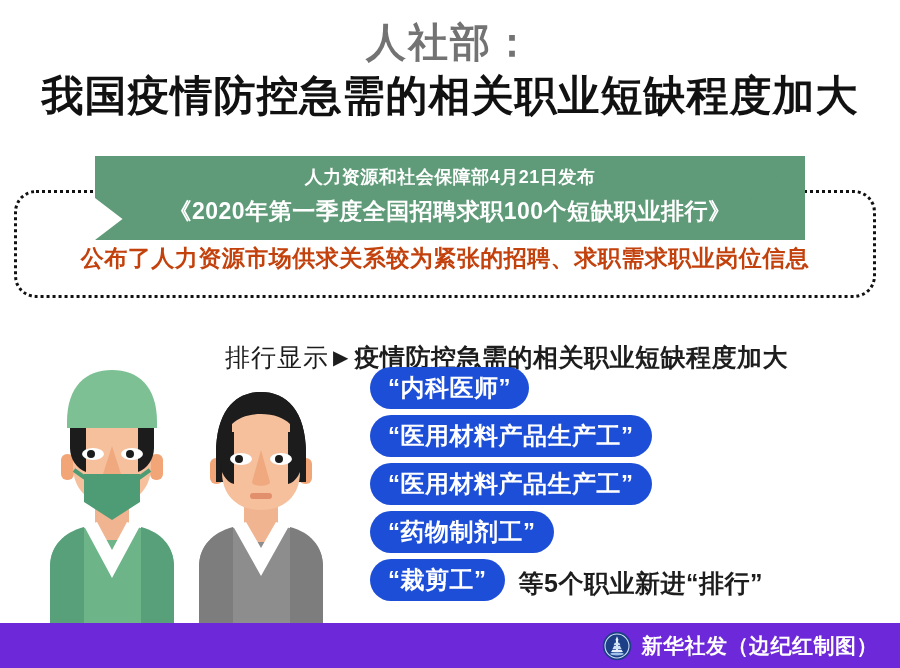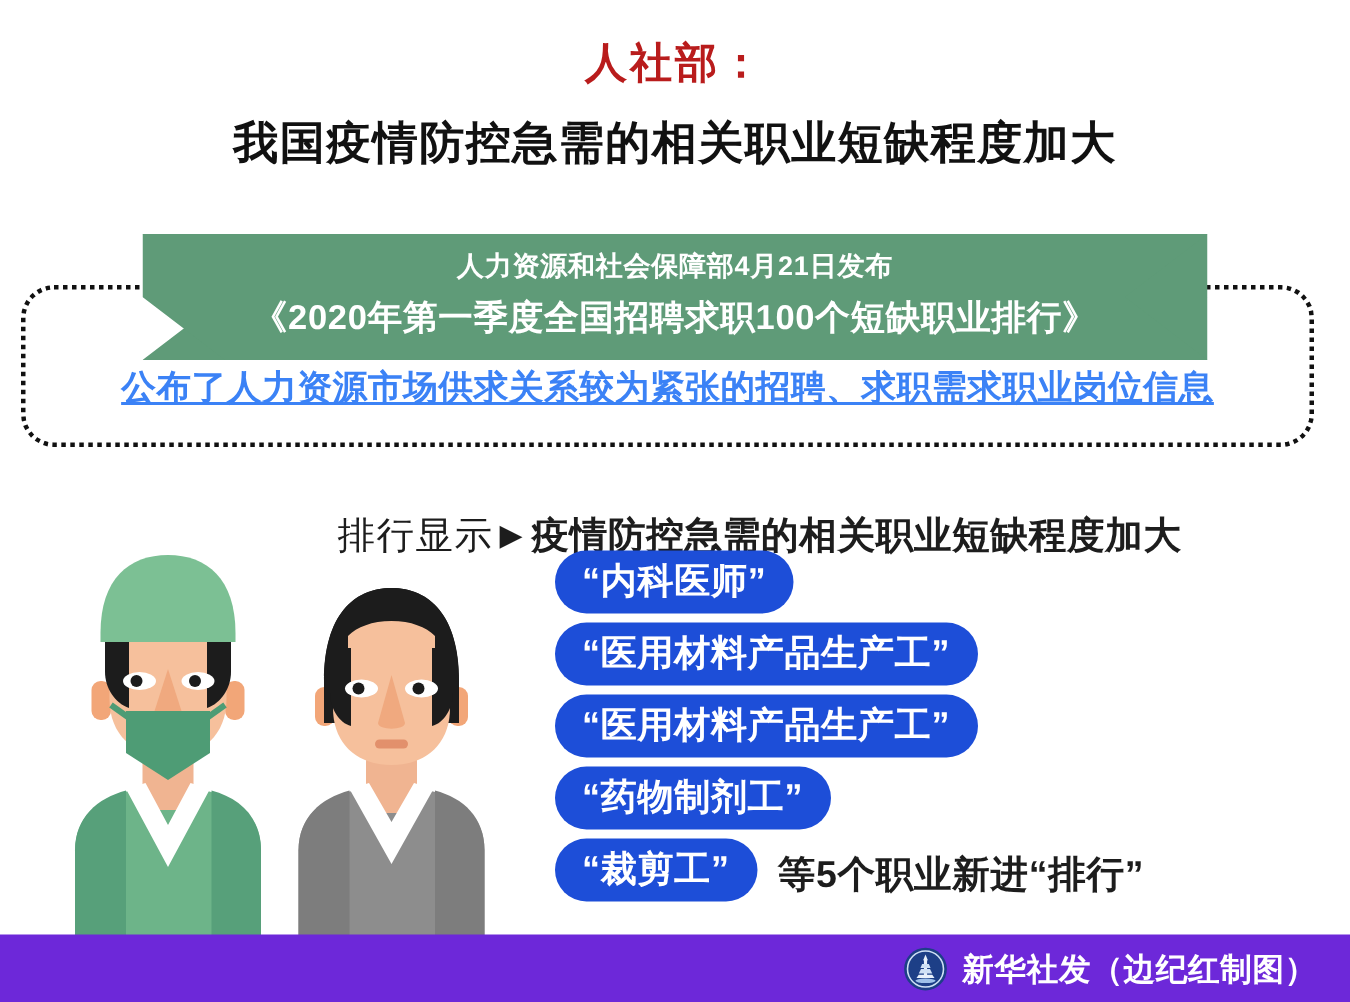--- a/index.html
+++ b/index.html
@@ -8,39 +8,38 @@
     background:#ffffff;
     font-family:"Liberation Sans","DejaVu Sans",sans-serif;
     overflow:hidden;
     position:relative;
   }
   #stage{position:relative;width:900px;height:668px;overflow:hidden;background:#fff;}
 
   
   .title-block{position:absolute;left:0;top:16px;width:900px;text-align:center;}
   .title-line1{
-    font-size:28px;line-height:52px;color:#b91c1c;font-weight:bold;
+    font-size:40px;line-height:52px;color:#737373;font-weight:bold;
     letter-spacing:2px;
   }
   .title-line2{
-    font-size:30px;line-height:56px;color:#111;font-weight:bold;
+    font-size:42px;line-height:56px;color:#111;font-weight:bold;
     letter-spacing:1px;white-space:nowrap;
   }
 
   
   .dotted-box{
     position:absolute;left:14px;top:190px;width:862px;height:108px;
     border:3px dotted #111;border-radius:22px;background:transparent;
     box-sizing:border-box;
   }
   .dotted-text{
     position:absolute;left:14px;top:243px;width:862px;text-align:center;
-    font-size:23px;color:#3b82f6;font-weight:bold;letter-spacing:0.5px;
+    font-size:23px;color:#c2410c;font-weight:bold;letter-spacing:0.5px;
     white-space:nowrap;
-    text-decoration:underline;
   }
 
   
   .ribbon{
     position:absolute;left:95px;top:156px;width:710px;height:84px;
   }
   .ribbon svg{display:block;width:710px;height:84px;}
   .ribbon-text{
     position:absolute;left:95px;top:160px;width:710px;text-align:center;
     color:#ffffff;font-weight:bold;

